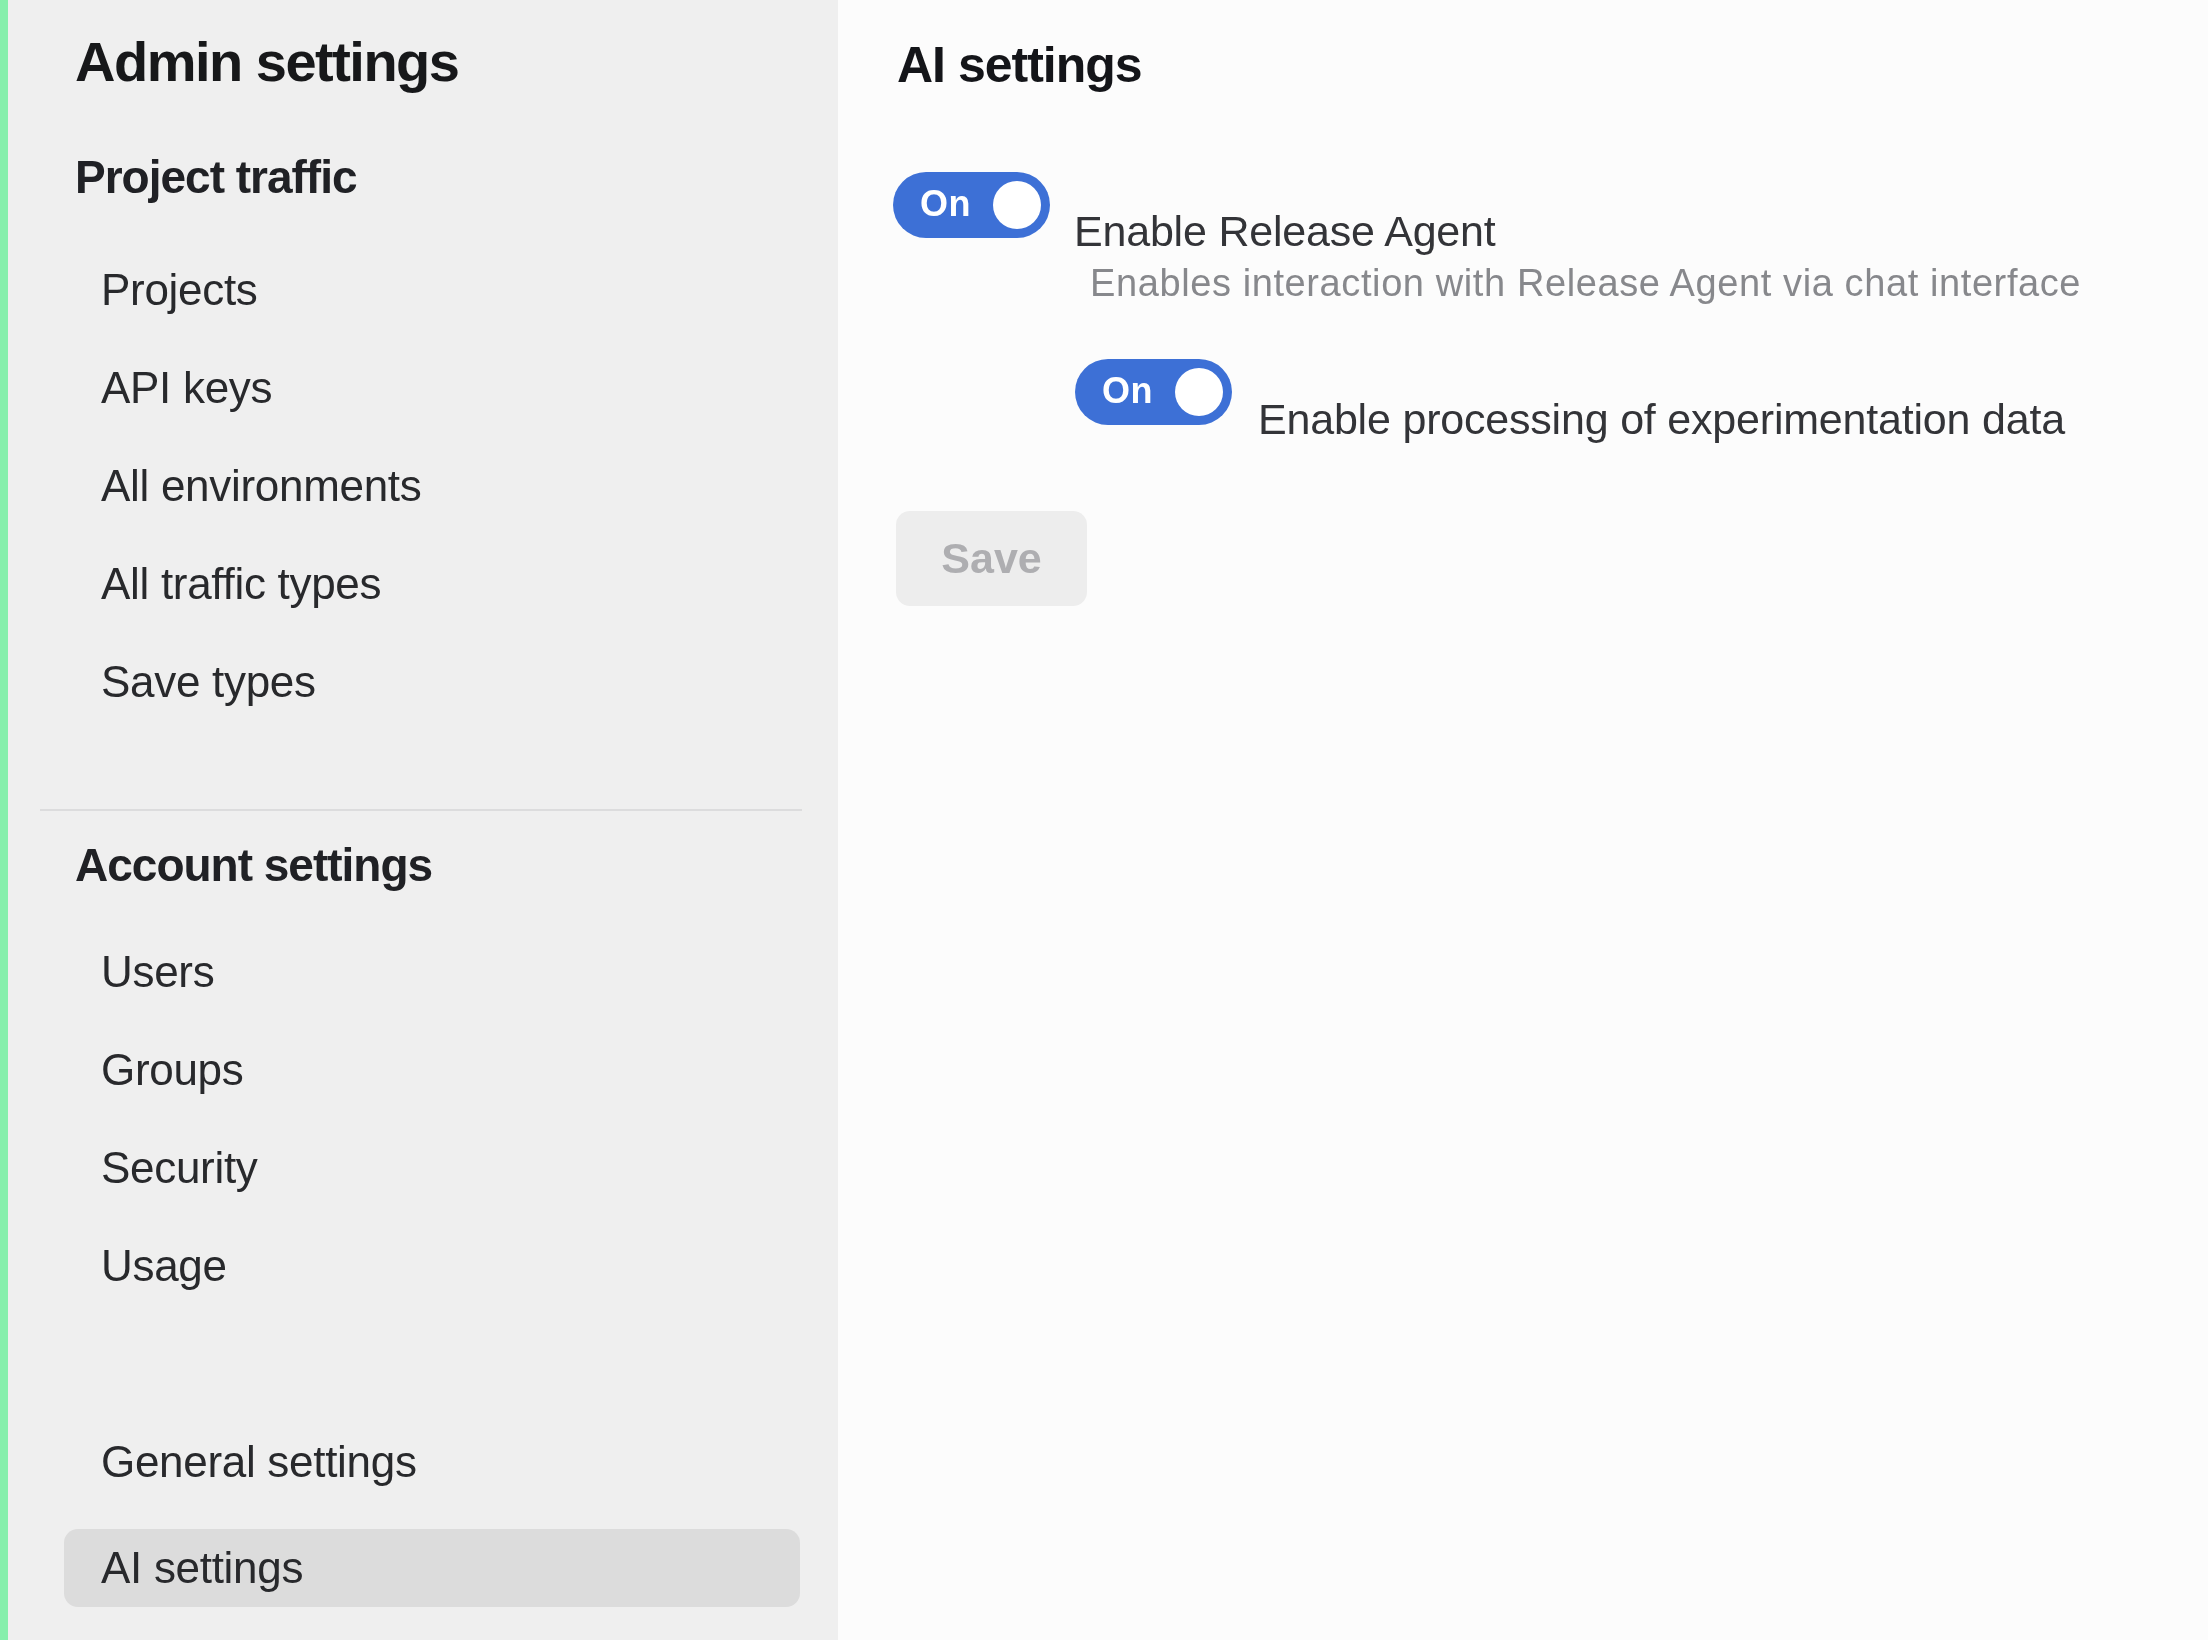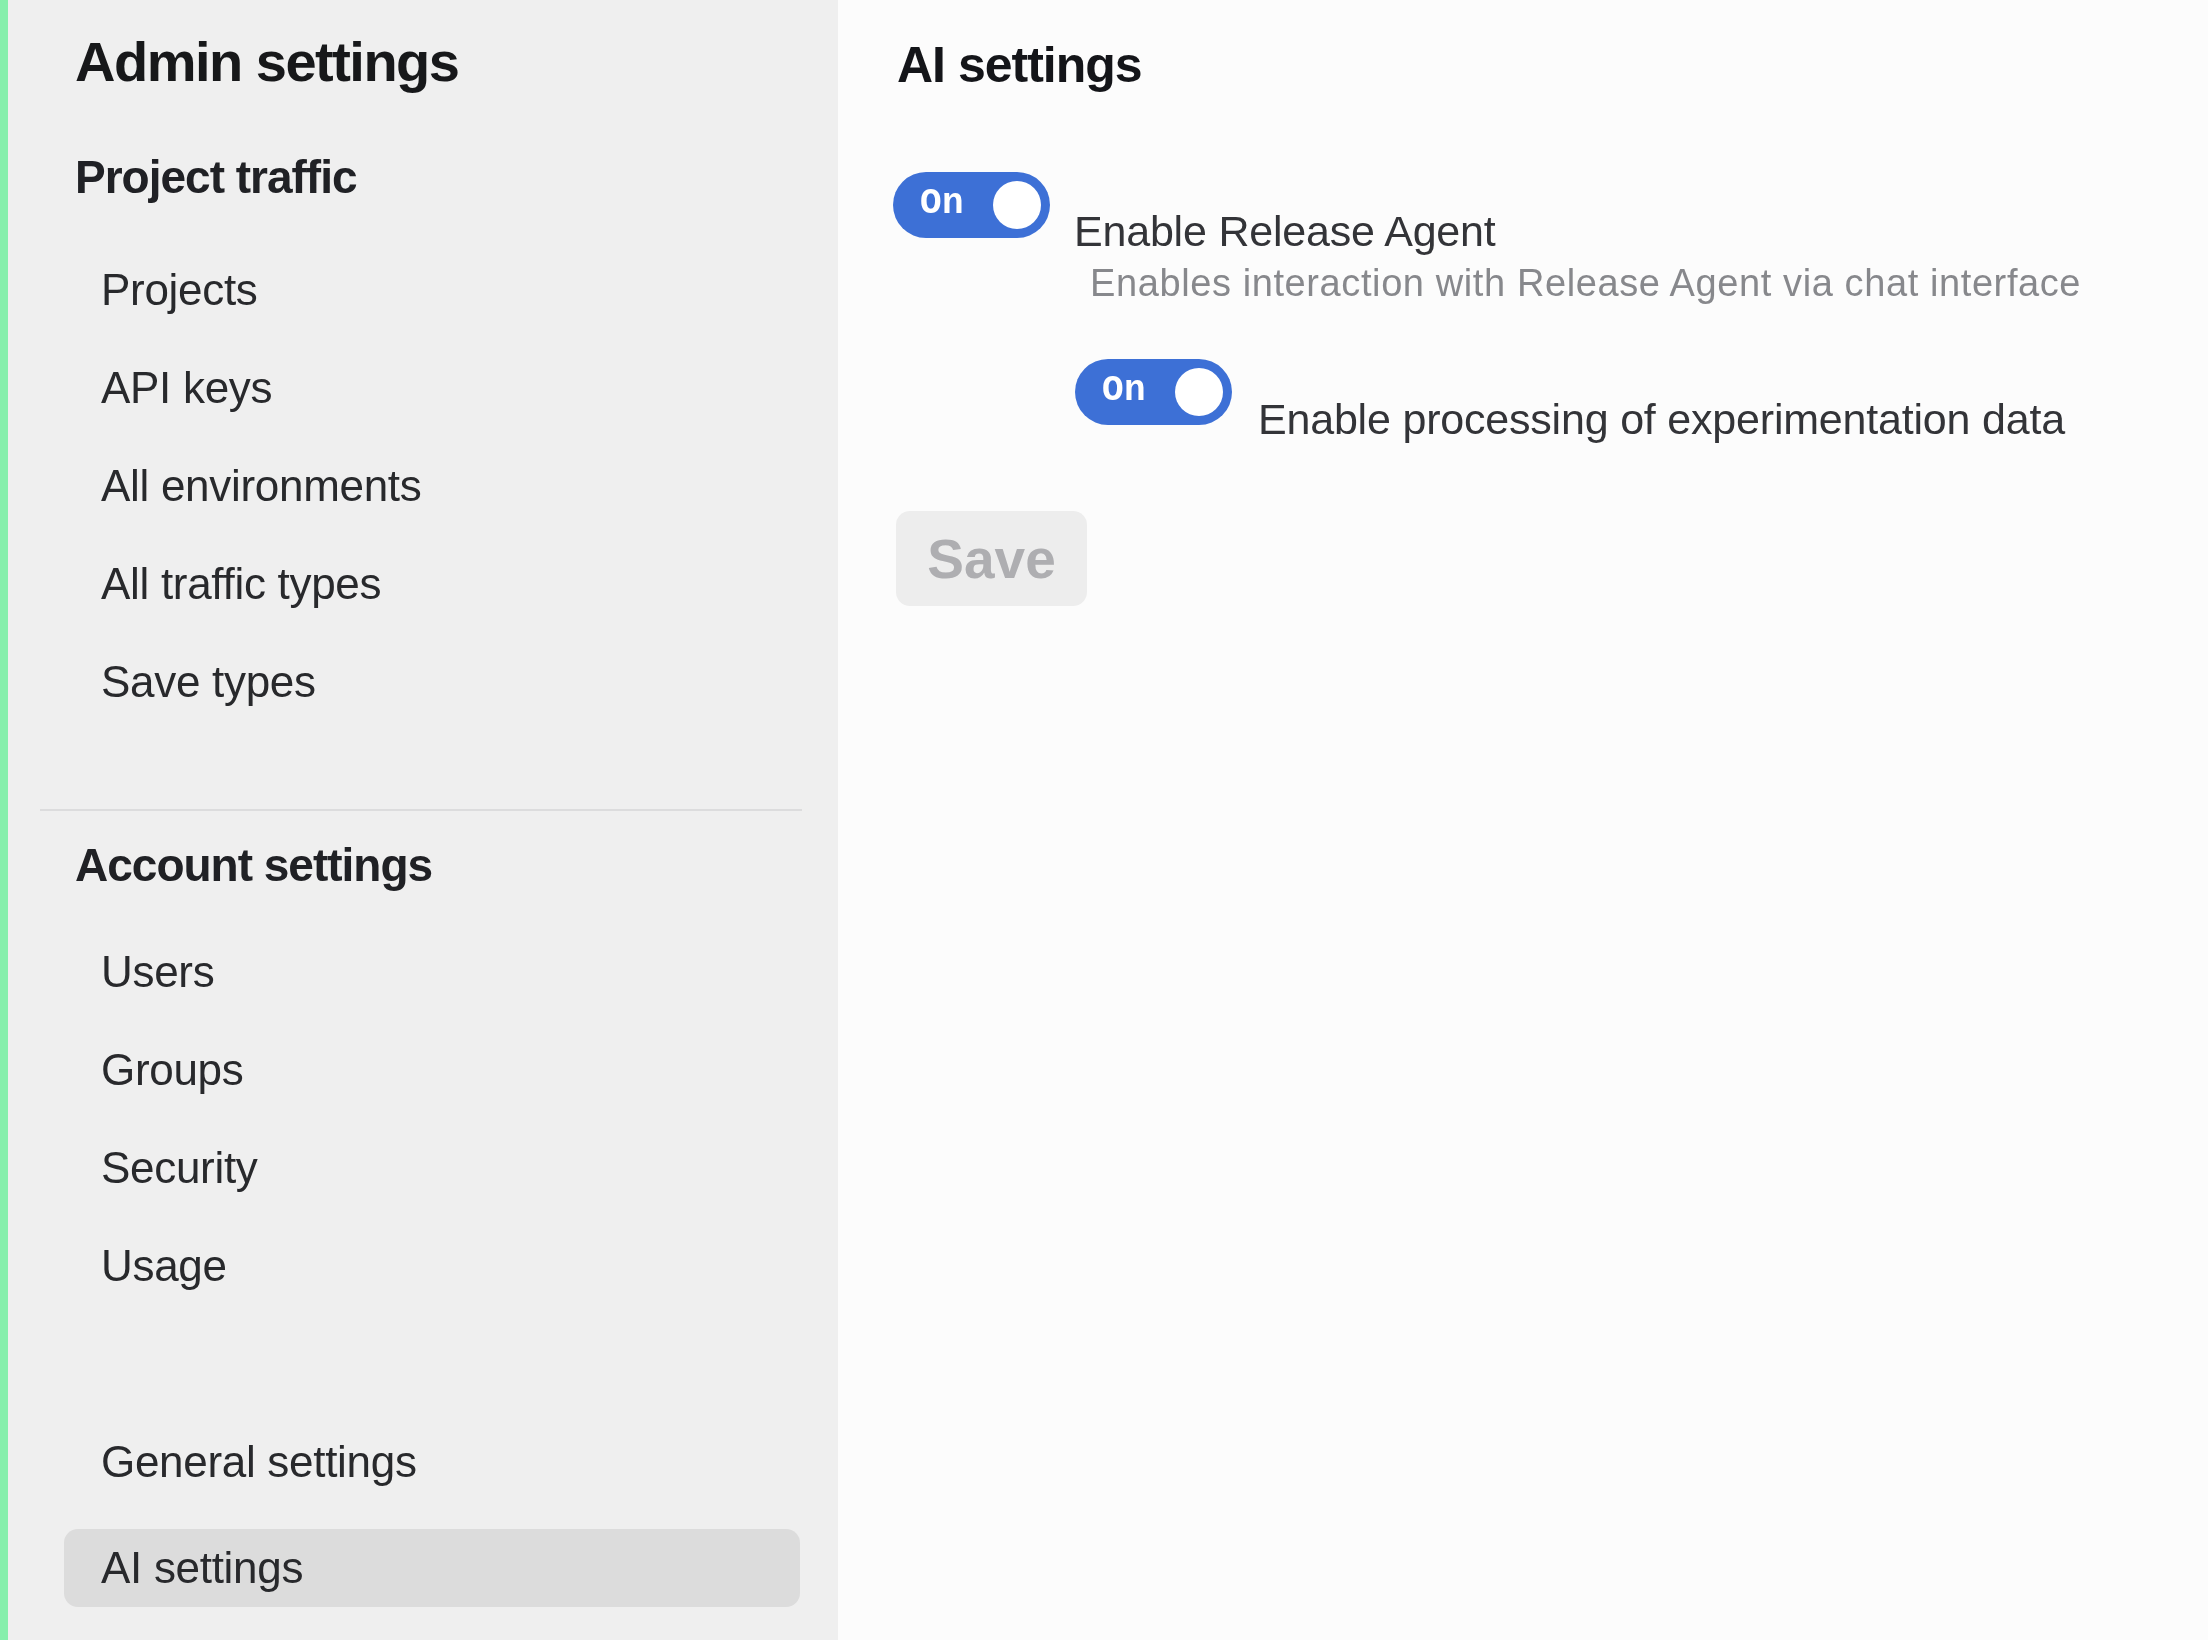--- a/index.html
+++ b/index.html
@@ -49,21 +49,20 @@
   .main { position: absolute; left: 838px; top: 0; width: 1370px; height: 1640px; background: #fcfcfc; }
   .main-title {
     position: absolute; left: 59px; top: 34px;
     font-size: 50px; font-weight: bold; letter-spacing: -1px;
     color: #141519; line-height: 62px; white-space: nowrap;
   }
   .toggle {
     position: absolute; width: 157px; height: 66px;
     background: #3d70d6; border-radius: 33px;
     cursor: pointer;
-    font-family: Liberation Mono, monospace;
   }
   .toggle .on-label {
     position: absolute; left: 27px; top: 0;
     font-size: 36px; font-weight: 600; color: #ffffff;
     line-height: 64px; letter-spacing: 0.5px;
   }
   .toggle .knob {
     position: absolute; right: 9px; top: 9px;
     width: 48px; height: 48px; border-radius: 50%;
     background: #ffffff;
@@ -80,21 +79,21 @@
   .toggle-desc {
     position: absolute; left: 252px; top: 256px;
     font-size: 38px; font-weight: 400; color: #87888c;
     line-height: 54px; white-space: nowrap; letter-spacing: 0.6px;
   }
   .save-btn {
     position: absolute; left: 58px; top: 511px;
     width: 191px; height: 95px;
     background: #ededed; border: none; border-radius: 14px;
     font-family: inherit;
-    font-size: 55px; font-weight: 600; color: #aeaeb1;
+    font-size: 43px; font-weight: 600; color: #aeaeb1;
     display: flex; align-items: center; justify-content: center;
     cursor: default;
   }
 </style>
 </head>
 <body>
 
 <div class="page">
 
   <aside class="sidebar">

